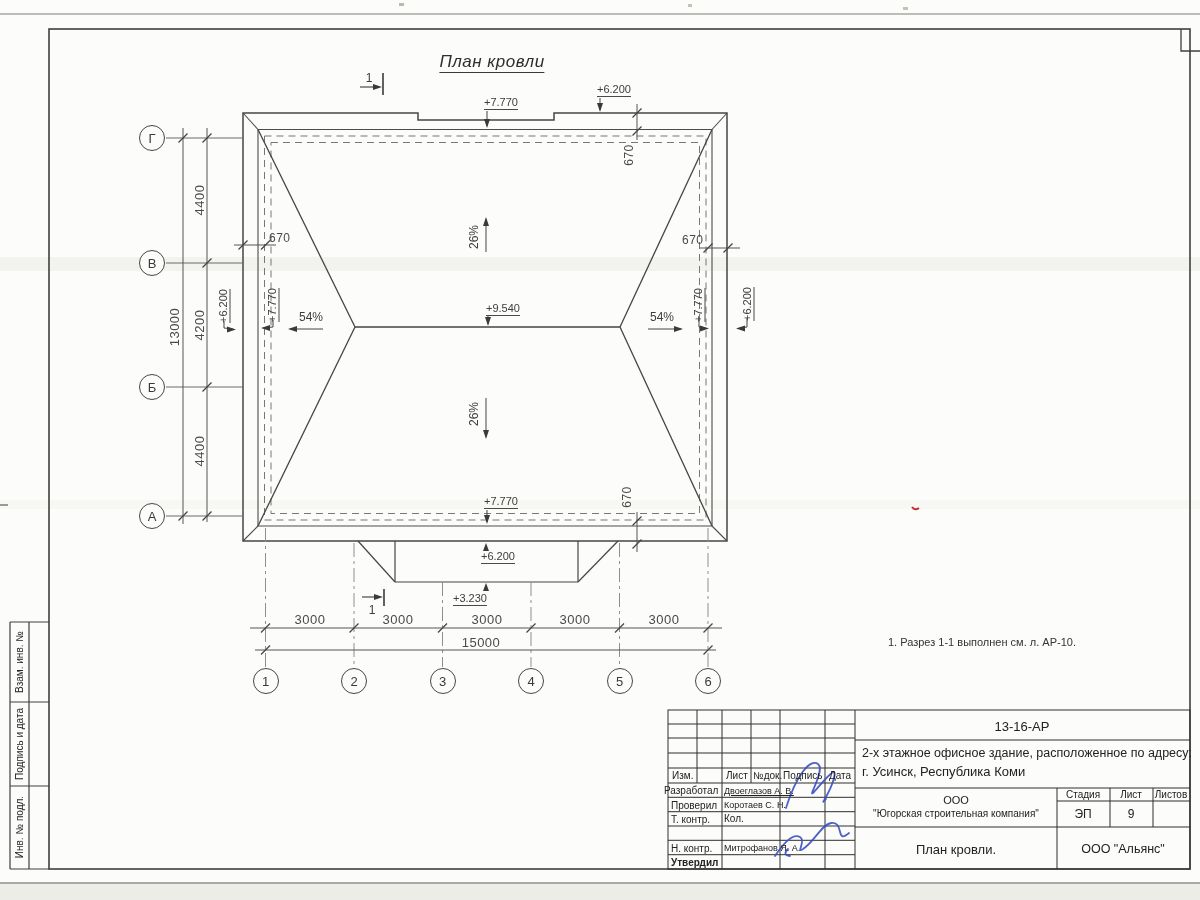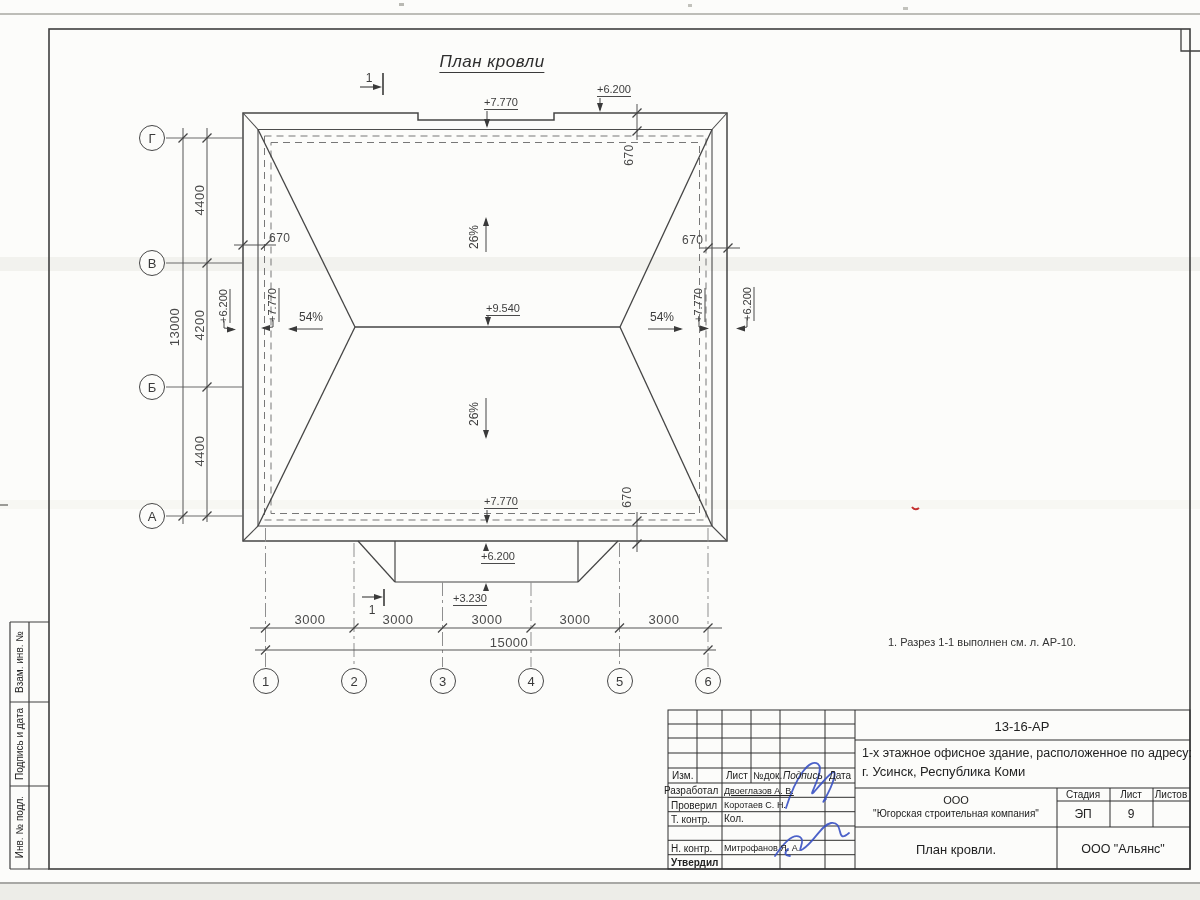--- a/index.html
+++ b/index.html
@@ -242,21 +242,21 @@
   <div class="lbl sz12 rot" style="left:474px;top:237px;">26%</div>
   <div class="lbl sz12 rot" style="left:474px;top:414px;">26%</div>
   <div class="lbl sz12" style="left:299px;top:311px;">54%</div>
   <div class="lbl sz12" style="left:650px;top:311px;">54%</div>
 
   <div class="lbl sz13 dim ctr" style="left:310px;top:619px;">3000</div>
   <div class="lbl sz13 dim ctr" style="left:398px;top:619px;">3000</div>
   <div class="lbl sz13 dim ctr" style="left:487px;top:619px;">3000</div>
   <div class="lbl sz13 dim ctr" style="left:575px;top:619px;">3000</div>
   <div class="lbl sz13 dim ctr" style="left:664px;top:619px;">3000</div>
-  <div class="lbl sz13 dim ctr" style="left:509px;top:642px;">15000</div>
+  <div class="lbl sz13 dim ctr" style="left:481px;top:642px;">15000</div>
 
   <div class="lbl sz13 dim rot" style="left:199px;top:200px;">4400</div>
   <div class="lbl sz13 dim rot" style="left:199px;top:325px;">4200</div>
   <div class="lbl sz13 dim rot" style="left:199px;top:451px;">4400</div>
   <div class="lbl sz13 dim rot" style="left:174px;top:327px;">13000</div>
 
   <div class="axis-bubble" style="left:139px;top:125px;">
       <span>Г</span>
     </div>
   <div class="axis-bubble" style="left:139px;top:250px;">
@@ -288,38 +288,38 @@
       <span>6</span>
     </div>
 
   <div class="lbl sz11" style="left:888px;top:637px;color:#333;">1. Разрез 1-1 выполнен см. л. АР-10.</div>
 
   <div class="lbl sz10 rot" style="left:20px;top:662px;color:#222;">Взам. инв. №</div>
   <div class="lbl sz10 rot" style="left:20px;top:744px;color:#222;">Подпись и дата</div>
   <div class="lbl sz10 rot" style="left:20px;top:827px;color:#222;">Инв. № подл.</div>
 
   <div class="lbl sz13 tb ctr" style="left:1022px;top:726px;">13-16-АР</div>
-  <div class="lbl tb" style="left:862px;top:747px;font-size:12.5px;">1-х этажное офисное здание, расположенное по адресу:</div>
+  <div class="lbl tb" style="left:862px;top:747px;font-size:12.5px;">2-х этажное офисное здание, расположенное по адресу:</div>
   <div class="lbl tb" style="left:862px;top:765px;font-size:13px;">г. Усинск, Республика Коми</div>
   <div class="lbl sz11 tb ctr" style="left:956px;top:800px;">ООО</div>
   <div class="lbl sz10 tb ctr" style="left:956px;top:814px;">"Югорская строительная компания"</div>
   <div class="lbl sz10 tb ctr" style="left:1083px;top:795px;">Стадия</div>
   <div class="lbl sz10 tb ctr" style="left:1131px;top:795px;">Лист</div>
   <div class="lbl sz10 tb ctr" style="left:1171px;top:795px;">Листов</div>
   <div class="lbl sz12 tb ctr" style="left:1083px;top:814px;">ЭП</div>
   <div class="lbl sz12 tb ctr" style="left:1131px;top:814px;">9</div>
   <div class="lbl sz12 tb ctr" style="left:1171px;top:814px;"></div>
   <div class="lbl sz13 tb ctr" style="left:956px;top:849px;">План кровли.</div>
   <div class="lbl tb ctr" style="left:1123px;top:849px;font-size:12.5px;">ООО "Альянс"</div>
 
   <div class="lbl sz10 tb" style="left:672px;top:771px;">Изм.</div>
   <div class="lbl sz10 tb" style="left:700px;top:814px;padding-left:24px;">Кол.</div>
   <div class="lbl sz10 tb" style="left:726px;top:771px;">Лист</div>
   <div class="lbl sz10 tb" style="left:753px;top:771px;">№док.</div>
-  <div class="lbl sz10 tb" style="left:783px;top:771px;font-style:italic;">Подпись</div>
+  <div class="lbl sz10 tb" style="left:783px;top:771px;">Подпись</div>
   <div class="lbl sz10 tb" style="left:829px;top:771px;">Дата</div>
 
   <div class="lbl sz10 tb" style="left:664px;top:786px;">Разработал</div>
   <div class="lbl sz9 tb" style="left:724px;top:786.5px;text-decoration:underline;">Двоеглазов А. В.</div>
   <div class="lbl sz10 tb" style="left:671px;top:800.5px;">Проверил</div>
   <div class="lbl sz9 tb" style="left:724px;top:801px;">Коротаев С. Н.</div>
   <div class="lbl sz10 tb" style="left:671px;top:815px;">Т. контр.</div>
   <div class="lbl sz10 tb" style="left:671px;top:843.5px;">Н. контр.</div>
   <div class="lbl sz9 tb" style="left:724px;top:844px;">Митрофанов Я. А.</div>
   <div class="lbl sz10 tb" style="left:671px;top:857.5px;font-weight:bold;">Утвердил</div>

